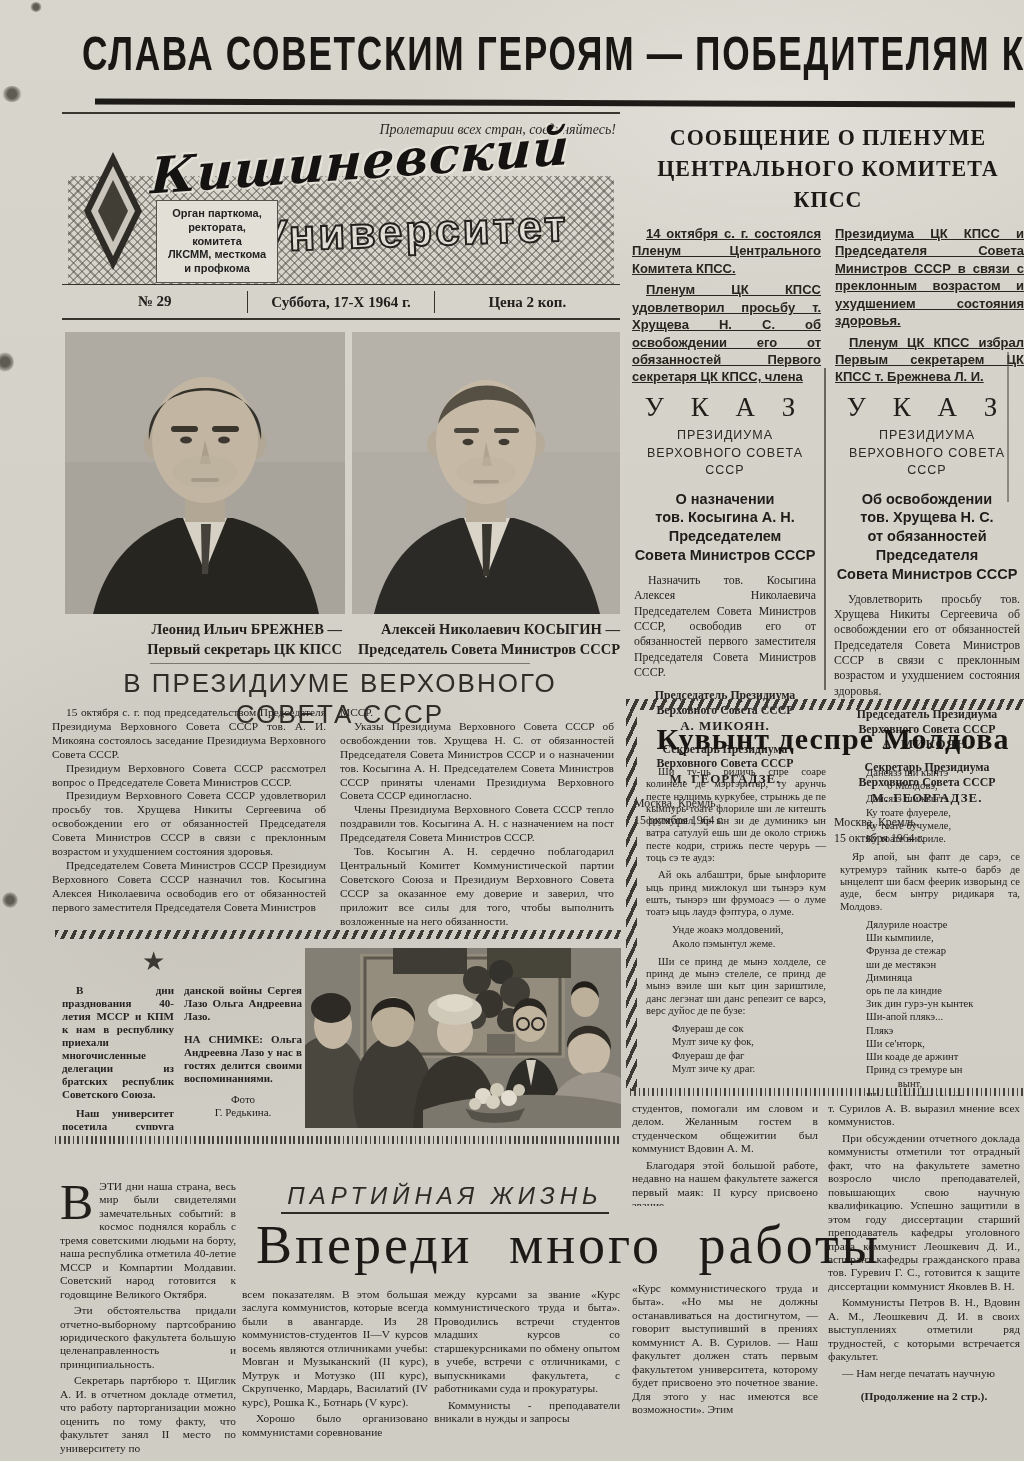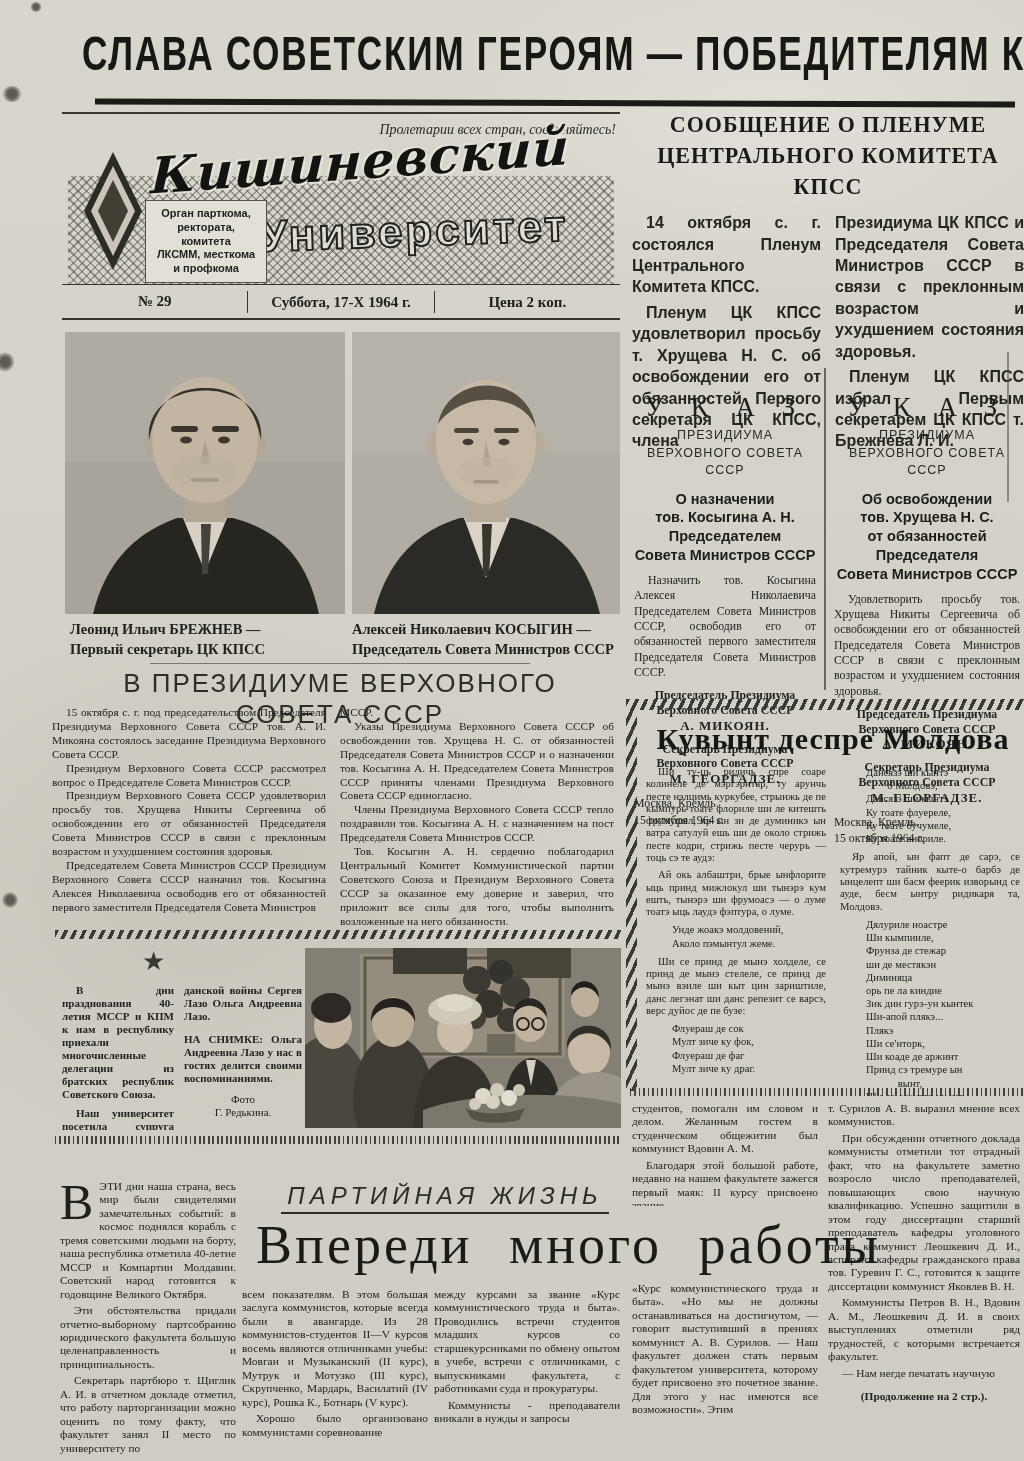--- a/index.html
+++ b/index.html
@@ -36,41 +36,41 @@
     background:#c9c5bb;clip-path:polygon(50% 0,100% 50%,50% 100%,0 50%);}
   .emblem-core{position:absolute;left:36px;top:66px;width:30px;height:62px;
     background:#413e36;clip-path:polygon(50% 0,100% 50%,50% 100%,0 50%);}
   .logo-script{position:absolute;left:88px;top:16px;width:470px;
     font-family:"DejaVu Serif",serif;font-style:italic;font-weight:bold;font-size:50px;
     color:#141311;transform:rotate(-4deg) skewX(-6deg);letter-spacing:1px;
     text-shadow:2px 2px 0 rgba(232,229,220,.9),-2px -2px 0 rgba(232,229,220,.7);}
   .logo-outline{position:absolute;left:198px;top:92px;
     font-family:"Liberation Sans",sans-serif;font-weight:bold;font-size:44px;letter-spacing:3px;
     color:rgba(230,227,218,.85);-webkit-text-stroke:2px #23221e;transform:rotate(-2deg);}
-  .organ-box{position:absolute;left:83px;top:86px;width:110px;padding:6px 5px;
+  .organ-box{position:absolute;left:94px;top:86px;width:110px;padding:6px 5px;
     background:#e2dfd6;border:1px solid #55534b;
     font-family:"Liberation Sans",sans-serif;font-weight:bold;font-size:11px;line-height:1.25;
     text-align:center;white-space:pre-line;color:#222;}
   .mast-bottom{position:absolute;left:0;right:0;bottom:0;height:33px;
     border-top:1.5px solid #35332c;border-bottom:2.5px solid #35332c;
     display:flex;align-items:center;font-weight:bold;font-size:15px;color:#22211d;}
   .mast-cell{flex:1;text-align:center;}
   .mast-cell+.mast-cell{border-left:1.5px solid #35332c;height:22px;line-height:22px;}
   
-  .plenum{left:632px;top:111px;width:392px;}
+  .plenum{left:632px;top:124px;width:392px;}
   .plenum-title{font-weight:bold;font-size:22px;text-align:center;line-height:1.35;
     letter-spacing:1px;color:#1b1a17;transform:scaleY(1.05);}
   .plenum-cols{display:flex;gap:14px;margin-top:12px;}
   .plenum-col{flex:1;font-family:"Liberation Sans",sans-serif;font-weight:bold;
-    font-size:16px;line-height:1.34;color:#26251f;}
+    font-size:13px;line-height:1.34;color:#26251f;text-decoration:underline;}
   .plenum-col p{margin-bottom:4px;}
   
   .photo{overflow:hidden;background:#a9a59c;box-shadow:0 0 0 1px rgba(60,58,50,.4) inset;}
   .photo svg{display:block;width:100%;height:100%;}
-  .caption{font-weight:bold;font-size:14.5px;line-height:1.35;text-align:left;color:#201f1b;}
+  .caption{font-weight:bold;font-size:14.5px;line-height:1.35;text-align:right;color:#201f1b;}
   .cap-rule{left:150px;top:663px;width:380px;height:1px;background:#7a776e;}
   
   .ukaz{font-size:11.8px;margin-top:32px;}
   .ukaz-head{text-align:center;font-size:27px;letter-spacing:10px;color:#201f1b;margin-bottom:4px;}
   .ukaz-sub{text-align:center;font-family:"Liberation Sans",sans-serif;font-size:12.5px;
     letter-spacing:1px;line-height:1.4;color:#2a2924;}
   .ukaz-title{text-align:center;font-family:"Liberation Sans",sans-serif;font-weight:bold;
     font-size:14.5px;line-height:1.3;margin:10px 0 8px;white-space:pre-line;color:#1e1d19;}
   .ukaz-body{line-height:1.3;}
   .sig-role{font-weight:bold;text-align:center;line-height:1.25;margin-top:8px;}

